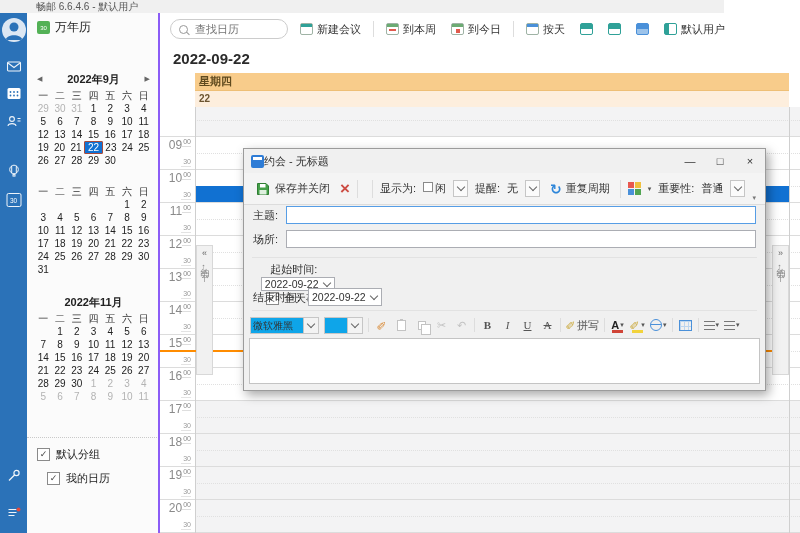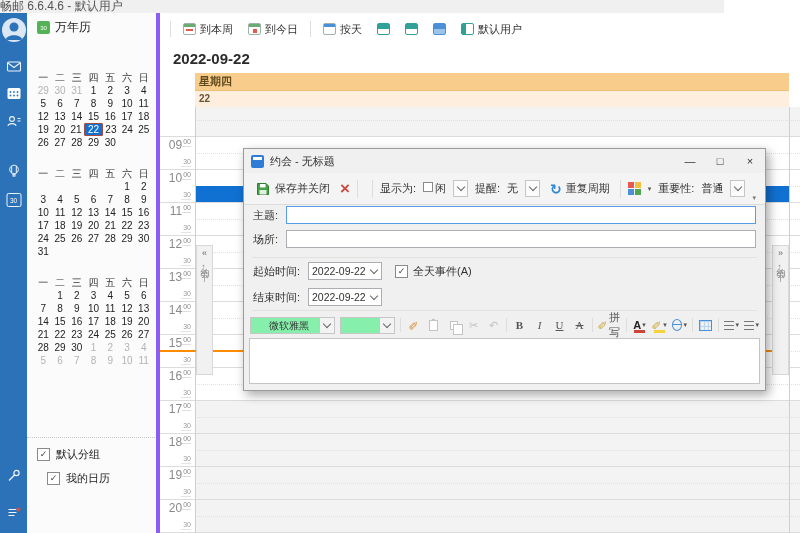--- a/index.html
+++ b/index.html
@@ -1,30 +1,30 @@
 <!DOCTYPE html>
 <html><head>
 <meta charset="utf-8">
 <style>
   html,body{margin:0;padding:0;background:#888;}
   .app{position:relative;width:800px;height:533px;background:#fff;overflow:hidden;
        font-family:"Liberation Sans","DejaVu Sans",sans-serif;color:#333;font-size:11px;}
   
   .titlebar{position:absolute;left:0;top:0;width:724px;height:13px;background:#f0f0f0;
-            font-size:12px;color:#555;line-height:13px;box-sizing:border-box;}
+            font-size:10px;color:#555;line-height:13px;padding-left:36px;box-sizing:border-box;}
   
   .rail{position:absolute;left:0;top:13px;width:27px;height:520px;background:#2b72b8;}
   .rail>*{position:absolute;left:50%;transform:translateX(-50%);}
   .avatar{width:24px;height:24px;border-radius:50%;background:#dce7f3;top:5px;overflow:hidden;}
   .ri{width:15px;height:15px;}
   .ico30{width:13px;height:12px;border:1px solid rgba(255,255,255,.92);border-radius:2px;color:#fff;
          font-size:6.5px;display:flex;align-items:center;justify-content:center;}
   
   .sidebar{position:absolute;left:27px;top:13px;width:133px;height:520px;background:#fbfbfb;
-           border-right:4px solid #8b5cf6;box-sizing:border-box;}
+           border-right:2px solid #8b5cf6;box-sizing:border-box;}
   .sb-head{position:absolute;left:10px;top:6px;display:flex;gap:5px;align-items:center;font-size:12px;color:#222;}
   .cal30{width:13px;height:13px;background:#53b156;border-radius:2px;color:#fff;font-size:6px;
          display:flex;align-items:center;justify-content:center;}
   #mini-cals{position:absolute;left:8px;top:58px;width:117px;}
   .mcal{margin-bottom:18px;}
   .mhead{position:relative;text-align:center;font-size:11px;font-weight:600;color:#222;height:16px;line-height:16px;margin-bottom:2px;}
   .mnav{position:absolute;left:2px;top:0;font-size:7px;color:#666;}
   .mnav.right{left:auto;right:2px;}
   .mrow{display:flex;}
   .mcell{flex:1;text-align:center;font-size:10px;height:13px;line-height:13px;color:#222;}
@@ -81,21 +81,21 @@
   .nowline{position:absolute;left:0;width:629px;top:243px;height:0;border-top:2px solid #ff8c00;}
   .side-tab{position:absolute;top:138px;width:17px;height:130px;background:#f1f1f1;border:1px solid #d8d8d8;
             box-sizing:border-box;display:flex;flex-direction:column;align-items:center;padding-top:2px;gap:3px;}
   .side-tab.prev{left:36px;}
   .side-tab.next{left:612px;}
   .tab-arrow{font-size:9px;color:#666;line-height:10px;}
   .tab-text{writing-mode:vertical-rl;font-size:9px;color:#888;letter-spacing:1px;overflow:hidden;max-height:108px;}
   
   .dialog{position:absolute;left:243px;top:148px;width:523px;height:243px;background:#f0f0f0;
           border:1px solid #9b9b9b;box-shadow:3px 4px 10px rgba(0,0,0,.35);box-sizing:border-box;z-index:10;}
-  .dt{position:absolute;left:0;top:0;right:0;height:24px;display:flex;align-items:center;padding-left:7px;gap:6px;}
+  .dt{position:absolute;left:0;top:0;right:0;height:24px;display:flex;align-items:center;padding-left:7px;}
   .dt-icon{width:13px;height:13px;background:#2e7cd6;border-radius:2px;position:relative;flex:none;}
   .dt-icon::after{content:"";position:absolute;left:2px;top:2px;right:2px;height:3px;background:#fff;}
   .dt-title{font-size:11px;color:#333;}
   .dt-ctrls{margin-left:auto;display:flex;}
   .dt-btn{width:30px;height:22px;text-align:center;line-height:22px;font-size:11px;color:#333;}
   .dtb{position:absolute;left:0;top:24px;right:0;height:31px;border-bottom:1px solid #dcdcdc;display:flex;
        align-items:center;gap:7px;padding:0 8px;background:#f4f4f4;}
   .dtb .lbl{font-size:11px;color:#333;white-space:nowrap;}
   .delx{font-size:17px;font-weight:bold;color:#cc4b42;line-height:16px;}
   .statsq{width:8px;height:8px;border:1px solid #8a8a8a;background:#fff;display:inline-block;margin-right:2px;}
@@ -112,30 +112,30 @@
   .ovf{margin-left:auto;align-self:flex-end;font-size:7px;color:#777;padding:0 2px 2px 0;}
   .frow{position:absolute;left:9px;font-size:11px;color:#333;display:flex;align-items:center;}
   .frow .flabel{white-space:nowrap;}
   #row-subject{top:57px;right:9px;height:18px;}
   #row-location{top:81px;right:9px;height:18px;}
   #row-subject .flabel,#row-location .flabel{width:33px;flex:none;}
   .tinput{flex:1;height:18px;border:1px solid #abadb3;background:#fff;font-size:11px;padding:0 3px;
           box-sizing:border-box;outline:none;font-family:inherit;}
   .tinput.focus{border:1px solid #569de5;}
   .dsep{position:absolute;left:8px;right:8px;height:0;border-top:1px solid #e2e2e2;}
-  #row-start{top:113px;height:18px;}
+  #row-start{top:113px;height:18px;flex-direction:column;}
   #row-end{top:139px;height:18px;}
   #row-start .flabel,#row-end .flabel{width:55px;flex:none;}
   .dcombo{width:74px;height:18px;border:1px solid #abadb3;background:#fff;display:flex;align-items:center;
           box-sizing:border-box;padding-left:3px;font-size:10.5px;}
   .dcombo .chev{margin-left:auto;margin-right:4px;}
   .allday{display:flex;align-items:center;gap:5px;margin-left:13px;}
   .fmt{position:absolute;left:6px;right:6px;top:165px;height:22px;display:flex;align-items:center;gap:5px;}
   .fcombo{display:flex;flex:none;}
-  .fval{border:1px solid #c6c6c6;background:#86efac;font-size:10px;line-height:15px;height:15px;padding-left:18px;}
+  .fval{border:1px solid #c6c6c6;background:#0ea5e9;font-size:10px;line-height:15px;height:15px;padding-left:2px;}
   .fchev{width:15px;height:17px;border:1px solid #c6c6c6;border-left:none;background:#f3f3f3;display:flex;
          align-items:center;justify-content:center;box-sizing:border-box;}
   .fi{min-width:15px;height:17px;display:flex;align-items:center;justify-content:center;font-size:11px;color:#555;position:relative;gap:1px;}
   .fi.dis{color:#c3c3c3;}
   .fB{font-family:"Liberation Serif","DejaVu Serif",serif;font-weight:bold;}
   .fI{font-family:"Liberation Serif","DejaVu Serif",serif;font-style:italic;}
   .fU{font-family:"Liberation Serif","DejaVu Serif",serif;text-decoration:underline;}
   .fS{font-family:"Liberation Serif","DejaVu Serif",serif;text-decoration:line-through;}
   .brush{color:#d98a36;transform:rotate(-90deg);font-size:12px;}
   .penY{color:#caa83c;transform:rotate(-90deg);font-size:12px;}
@@ -210,20 +210,21 @@
       </svg>
   </div>
 
   <div class="sidebar">
     <div class="sb-head">
       <span class="cal30">30</span>
       <span>万年历</span>
     </div>
     <div id="mini-cals">
         <div class="mcal">
+          <div class="mhead"><span class="mnav">◀</span><span class="mtitle">2022年9月</span><span class="mnav right">▶</span></div>
           <div class="mrow mwk">
             <span class="mcell">一</span>
             <span class="mcell">二</span>
             <span class="mcell">三</span>
             <span class="mcell">四</span>
             <span class="mcell">五</span>
             <span class="mcell">六</span>
             <span class="mcell">日</span>
           </div>
           <div class="mrow">
@@ -331,20 +332,21 @@
             <span class="mcell">31</span>
             <span class="mcell"></span>
             <span class="mcell"></span>
             <span class="mcell"></span>
             <span class="mcell"></span>
             <span class="mcell"></span>
             <span class="mcell"></span>
           </div>
         </div>
         <div class="mcal">
+          <div class="mhead"><span class="mtitle">2022年11月</span></div>
           <div class="mrow mwk">
             <span class="mcell">一</span>
             <span class="mcell">二</span>
             <span class="mcell">三</span>
             <span class="mcell">四</span>
             <span class="mcell">五</span>
             <span class="mcell">六</span>
             <span class="mcell">日</span>
           </div>
           <div class="mrow">
@@ -410,20 +412,28 @@
         </div>
         <div class="grp ind">
           <span class="cb">✓</span>
           <span>我的日历</span>
         </div>
       </div>
   </div>
 
   <div class="main">
     <div class="tb">
+      <div class="search">
+        <span class="mag"></span>
+        <input placeholder="查找日历" style="">
+      </div>
+      <button class="tbtn">
+        <span class="mini i-meet"></span>
+        <span>新建会议</span>
+      </button>
       <span class="vsep"></span>
       <button class="tbtn">
         <span class="mini i-week"></span>
         <span>到本周</span>
       </button>
       <button class="tbtn">
         <span class="mini i-today"></span>
         <span>到今日</span>
       </button>
       <span class="vsep"></span>

